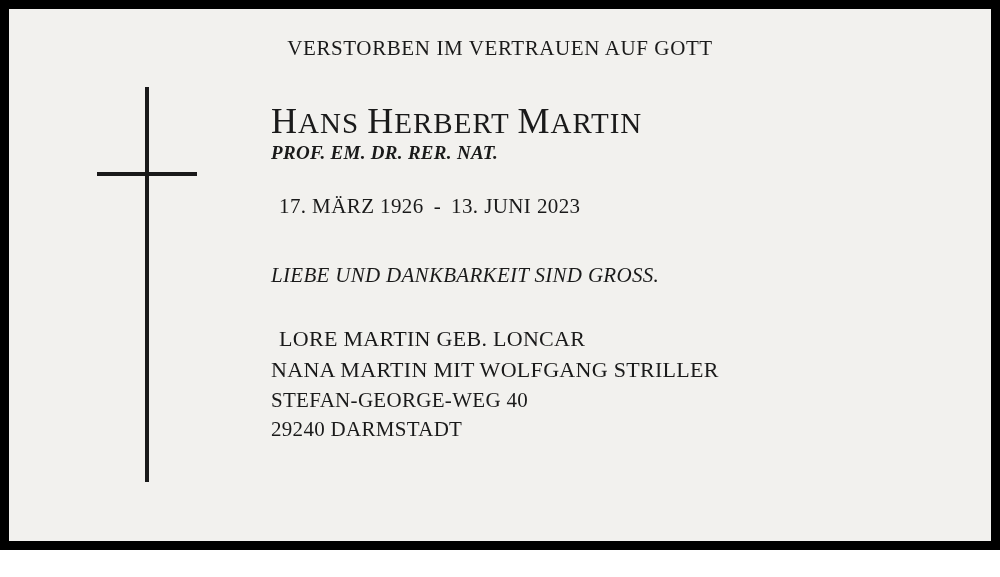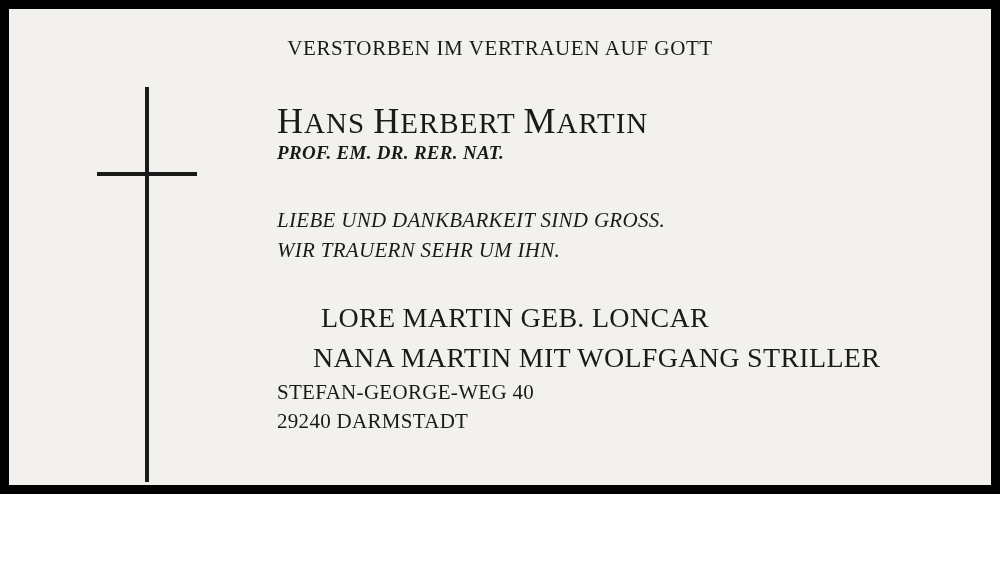--- a/index.html
+++ b/index.html
@@ -10,21 +10,21 @@
   body {
     width: 1000px;
     height: 577px;
     font-family: "Liberation Serif", serif;
     color: #1a1a1a;
     overflow: hidden;
   }
   .obituary {
     position: relative;
     width: 1000px;
-    height: 494px;
+    height: 550px;
     background: #f2f1ee;
     box-sizing: border-box;
     border-top: 9px solid #000000;
     border-bottom: 9px solid #000000;
     border-left: 9px solid #000000;
     border-right: 9px solid #000000;
   }
   .inner {
     position: absolute;
     left: 0;
@@ -64,21 +64,21 @@
     right: 0;
     top: 27px;
     text-align: center;
     font-size: 21px;
     letter-spacing: 0.6px;
     font-weight: 400;
     color: #1a1a1a;
   }
   .content {
     position: absolute;
-    left: 268px;
+    left: 262px;
     top: 92px;
     width: 700px;
   }
   .name {
     font-size: 36px;
     letter-spacing: 1px;
     line-height: 1.15;
     font-weight: 400;
     white-space: nowrap;
   }
@@ -102,24 +102,23 @@
   }
   .verse {
     margin-top: 42px;
     font-size: 21px;
     line-height: 1.42;
     letter-spacing: 0.3px;
     font-style: italic;
   }
   .family {
     margin-top: 32px;
-    font-size: 28px;
+    font-size: 22px;
     line-height: 1.42;
     letter-spacing: 0.3px;
-    margin-left: 36px;
   }
   .family .indent {
     padding-left: 8px;
   }
   .address {
     font-size: 21px;
     line-height: 1.42;
     letter-spacing: 0.3px;
   }
 </style>
@@ -137,24 +136,26 @@
     </div>
 
     <div class="content">
 
       <div class="name">
         <span>H</span><span class="small">ANS </span><span>H</span><span class="small">ERBERT </span><span>M</span><span class="small">ARTIN</span>
       </div>
 
       <div class="titles">PROF. EM. DR. RER. NAT.</div>
 
+      <div class="dates">
+        <span>17. MÄRZ 1926</span><span class="dash">-</span><span>13. JUNI 2023</span>
+      </div>
 
       <div class="verse">
         <div>LIEBE UND DANKBARKEIT SIND GROSS.</div>
-        <div>WIR TRAUERN SEHR UM IHN.</div>
       </div>
 
       <div class="family">
         <div class="indent">LORE MARTIN GEB. LONCAR</div>
         <div>NANA MARTIN MIT WOLFGANG STRILLER</div>
       </div>
 
       <div class="address">
         <div>STEFAN-GEORGE-WEG 40</div>
         <div>29240 DARMSTADT</div>

